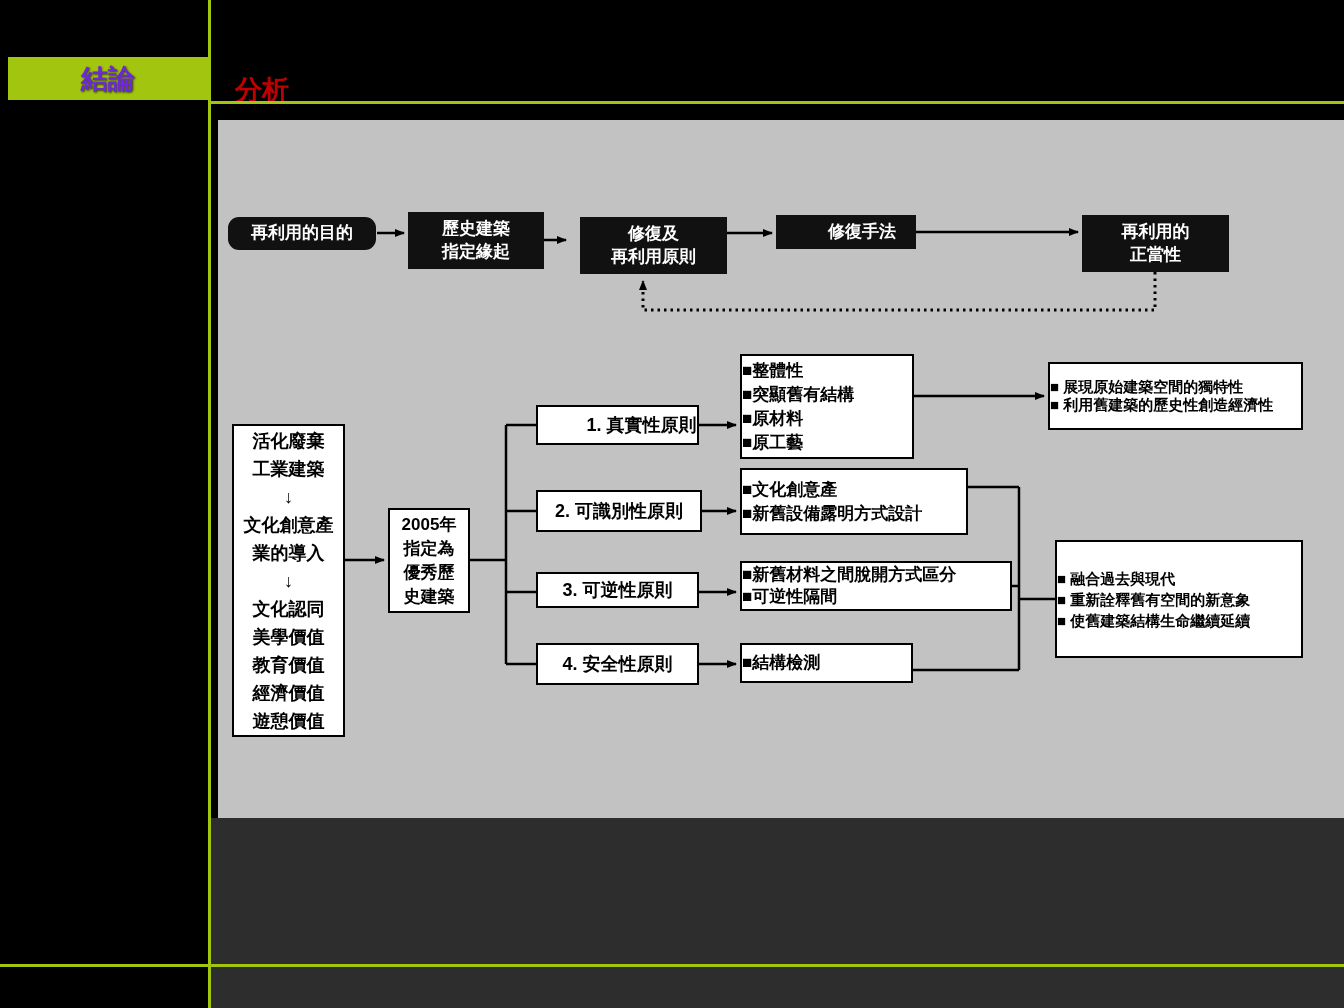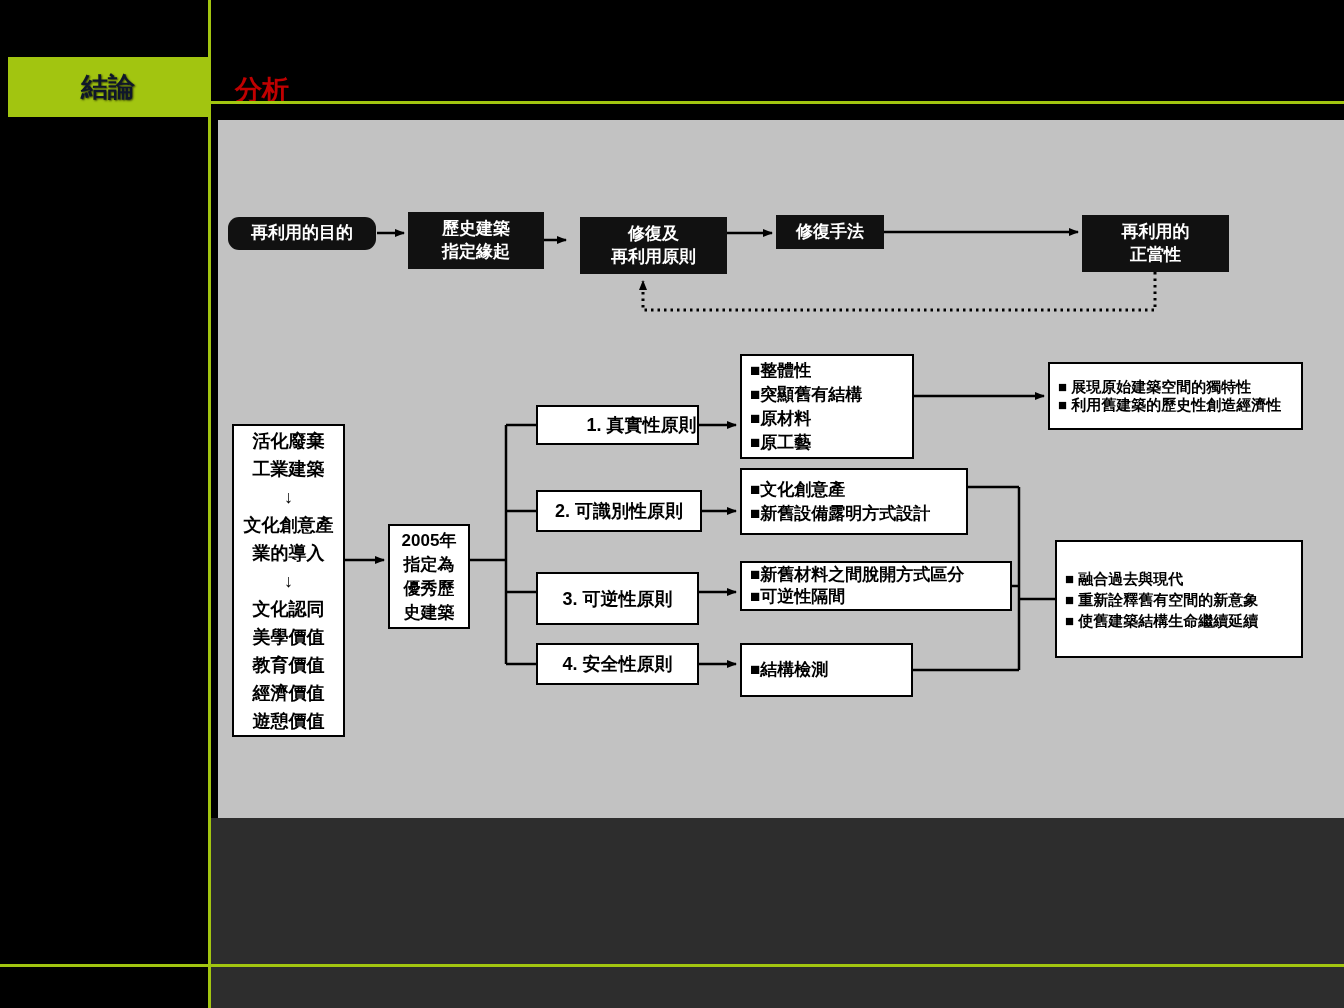--- a/index.html
+++ b/index.html
@@ -2,22 +2,22 @@
 <html><head>
 <meta charset="utf-8">
 <style>
   html,body{margin:0;padding:0;background:#000;}
   .slide{
     position:relative;width:1344px;height:1008px;background:#000;overflow:hidden;
     font-family:"Liberation Sans","DejaVu Sans",sans-serif;
   }
   
   .tab{
-    position:absolute;left:8px;top:57px;width:200px;height:60px;
-    background:#a2c510;color:#0f172a;font-size:27px;font-weight:bold;
+    position:absolute;left:8px;top:57px;width:200px;height:43px;
+    background:#a2c510;color:#6d28d9;font-size:27px;font-weight:bold;
     display:flex;align-items:center;justify-content:center;
     text-shadow:1px 1px 2px rgba(0,0,0,.65);
   }
   .vline{position:absolute;left:208px;top:0;width:3px;height:1008px;background:#a2c510;}
   .section-title{
     position:absolute;left:235px;top:72px;font-size:27px;font-weight:bold;color:#c00000;
   }
   .hline-top{position:absolute;left:211px;top:101px;width:1133px;height:3px;background:#a2c510;}
   .panel{position:absolute;left:218px;top:120px;width:1126px;height:698px;background:#c2c2c2;}
   .dark-band{position:absolute;left:211px;top:818px;width:1133px;height:190px;background:#2d2d2d;}
@@ -26,21 +26,21 @@
   
   .bbox{
     position:absolute;background:#111;color:#fff;font-weight:bold;font-size:17px;line-height:1.35;
     display:flex;align-items:center;justify-content:center;text-align:center;white-space:pre-line;
   }
   .wbox{
     position:absolute;background:#fff;color:#000;border:2px solid #000;font-weight:bold;
     box-sizing:border-box;white-space:pre-line;
   }
   .wbox.center{display:flex;align-items:center;justify-content:center;text-align:center;}
-  .wbox.bullets{display:flex;flex-direction:column;justify-content:center;text-align:left;padding:4px 8px;}
+  .wbox.bullets{display:flex;flex-direction:column;justify-content:center;text-align:left;padding:4px 0;}
   .connectors{position:absolute;left:0;top:0;pointer-events:none;}
 </style>
 </head>
 <body>
 
 <div class="slide">
 
   <div class="tab">結論</div>
   <div class="vline"></div>
   <div class="section-title">分析</div>
@@ -81,54 +81,54 @@
       <line x1="1019" y1="599" x2="1055" y2="599"></line>
     </g>
     <polyline points="1155,272 1155,310 643,310 643,281" stroke="#000" stroke-width="3" fill="none" stroke-dasharray="2.5 4" marker-end="url(#ah)"></polyline>
   </svg>
 
   <div class="bbox" style="left:228px;top:217px;width:148px;height:33px;border-radius:11px;">再利用的目的</div>
   <div class="bbox" style="left:408px;top:212px;width:136px;height:57px;">歷史建築
 指定緣起</div>
   <div class="bbox" style="left:580px;top:217px;width:147px;height:57px;">修復及
 再利用原則</div>
-  <div class="bbox" style="left:776px;top:215px;width:108px;height:34px;">修復手法</div>
+  <div class="bbox" style="left:776px;top:215px;width:108px;height:34px;padding-left:32px;">修復手法</div>
   <div class="bbox" style="left:1082px;top:215px;width:147px;height:57px;">再利用的
 正當性</div>
 
   <div class="wbox center" style="left:232px;top:424px;width:113px;height:313px;font-size:18px;line-height:28px;">活化廢棄
 工業建築
 ↓
 文化創意產
 業的導入
 ↓
 文化認同
 美學價值
 教育價值
 經濟價值
 遊憩價值</div>
-  <div class="wbox center" style="left:388px;top:508px;width:82px;height:105px;font-size:17px;line-height:24px;margin-top:16px;">2005年
+  <div class="wbox center" style="left:388px;top:508px;width:82px;height:105px;font-size:17px;line-height:24px;">2005年
 指定為
 優秀歷
 史建築</div>
 
   <div class="wbox center" style="left:536px;top:405px;width:163px;height:40px;font-size:18px;padding-left:48px;">1. 真實性原則</div>
   <div class="wbox center" style="left:536px;top:490px;width:166px;height:42px;font-size:18px;">2. 可識別性原則</div>
-  <div class="wbox center" style="left:536px;top:572px;width:163px;height:53px;font-size:18px;">3. 可逆性原則</div>
+  <div class="wbox center" style="left:536px;top:572px;width:163px;height:36px;font-size:18px;">3. 可逆性原則</div>
   <div class="wbox center" style="left:536px;top:643px;width:163px;height:42px;font-size:18px;">4. 安全性原則</div>
 
   <div class="wbox bullets" style="left:740px;top:354px;width:174px;height:105px;font-size:17px;line-height:24px;">■整體性
 ■突顯舊有結構
 ■原材料
 ■原工藝</div>
   <div class="wbox bullets" style="left:740px;top:468px;width:228px;height:67px;font-size:17px;line-height:24px;">■文化創意產
 ■新舊設備露明方式設計</div>
   <div class="wbox bullets" style="left:740px;top:561px;width:272px;height:50px;font-size:17px;line-height:22px;">■新舊材料之間脫開方式區分
 ■可逆性隔間</div>
-  <div class="wbox bullets" style="left:740px;top:643px;width:173px;height:54px;font-size:17px;line-height:22px;">■結構檢測</div>
+  <div class="wbox bullets" style="left:740px;top:643px;width:173px;height:40px;font-size:17px;line-height:22px;">■結構檢測</div>
 
   <div class="wbox bullets" style="left:1048px;top:362px;width:255px;height:68px;font-size:15px;line-height:18px;">■ 展現原始建築空間的獨特性
 ■ 利用舊建築的歷史性創造經濟性</div>
   <div class="wbox bullets" style="left:1055px;top:540px;width:248px;height:118px;font-size:15px;line-height:21px;">■ 融合過去與現代
 ■ 重新詮釋舊有空間的新意象
 ■ 使舊建築結構生命繼續延續</div>
 
 </div>
 
 </body></html>

